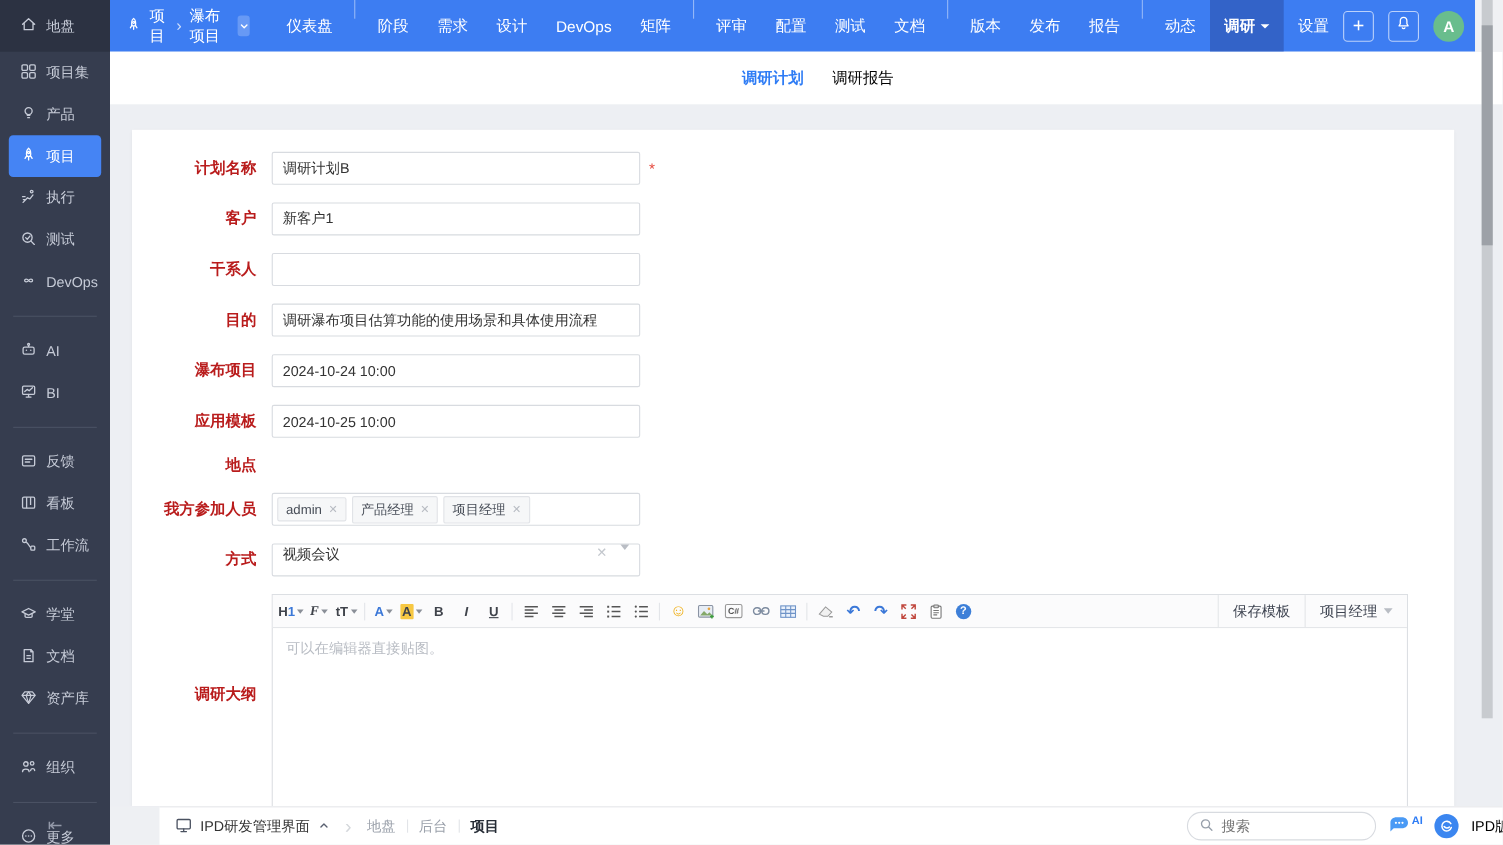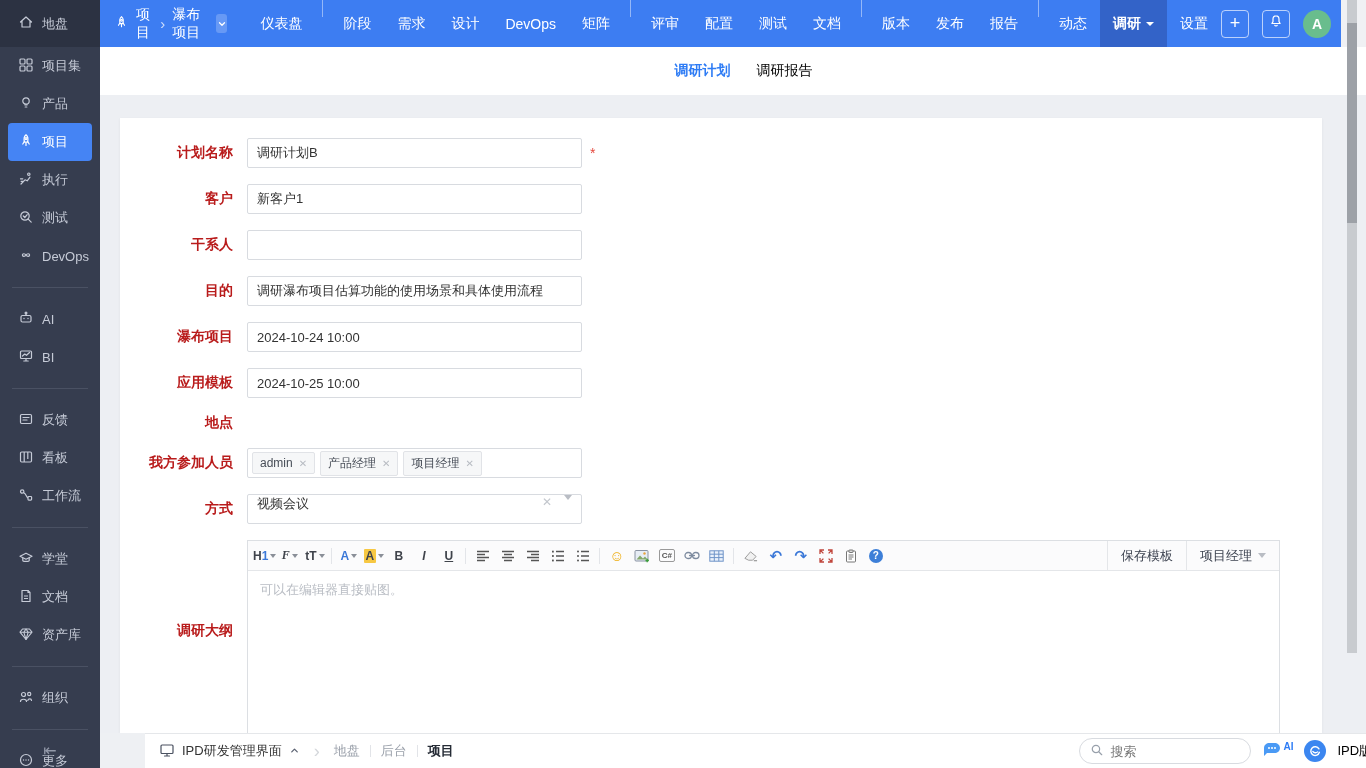--- a/index.html
+++ b/index.html
@@ -100,21 +100,21 @@
     z-index:8; font-size:13px; color:#333;margin-left:45px; }
   .fw { display:flex; align-items:center; gap:7px; cursor:pointer; }
   .fchev { color:#d4d7db; font-size:18px; margin:0 14px; }
   .fcrumb { color:#9ba1ab; cursor:pointer; }
   .fcrumb.cur { color:#262c36; font-weight:700; }
   .fcsep { width:1px; height:12px; background:#e2e4e8; margin:0 10px; }
   .fright { margin-left:auto; display:flex; align-items:center; gap:11px; }
   .searchpill { width:172px; height:26px; border:1px solid #d8dbe0; border-radius:13px;
     display:flex; align-items:center; gap:6px; padding:0 10px; }
   .searchpill input { border:none; outline:none; width:110px; font-size:13px; color:#ef4444;
-    font-family:Liberation Sans, sans-serif; background:transparent; }
+    font-family:Liberation Mono, monospace; background:transparent; }
   .aiwrap { position:relative; display:flex; align-items:flex-end; cursor:pointer; }
   .aisup { color:#2e7cf5; font-size:10px; font-weight:700; margin-left:1px; margin-bottom:9px; }
   .logo { width:22px; height:22px; border-radius:50%; background:#3b86f0; display:flex;
     align-items:center; justify-content:center; cursor:pointer; }
   .version { color:#000000; }
 
   
   .strack { position:absolute; right:9px; top:0; width:10px; height:653px; background:#c8cbcf; z-index:7; }
   .sthumb { position:absolute; right:9px; top:23px; width:10px; height:200px; background:#9da1a7; z-index:7; cursor:pointer; }
 </style>

